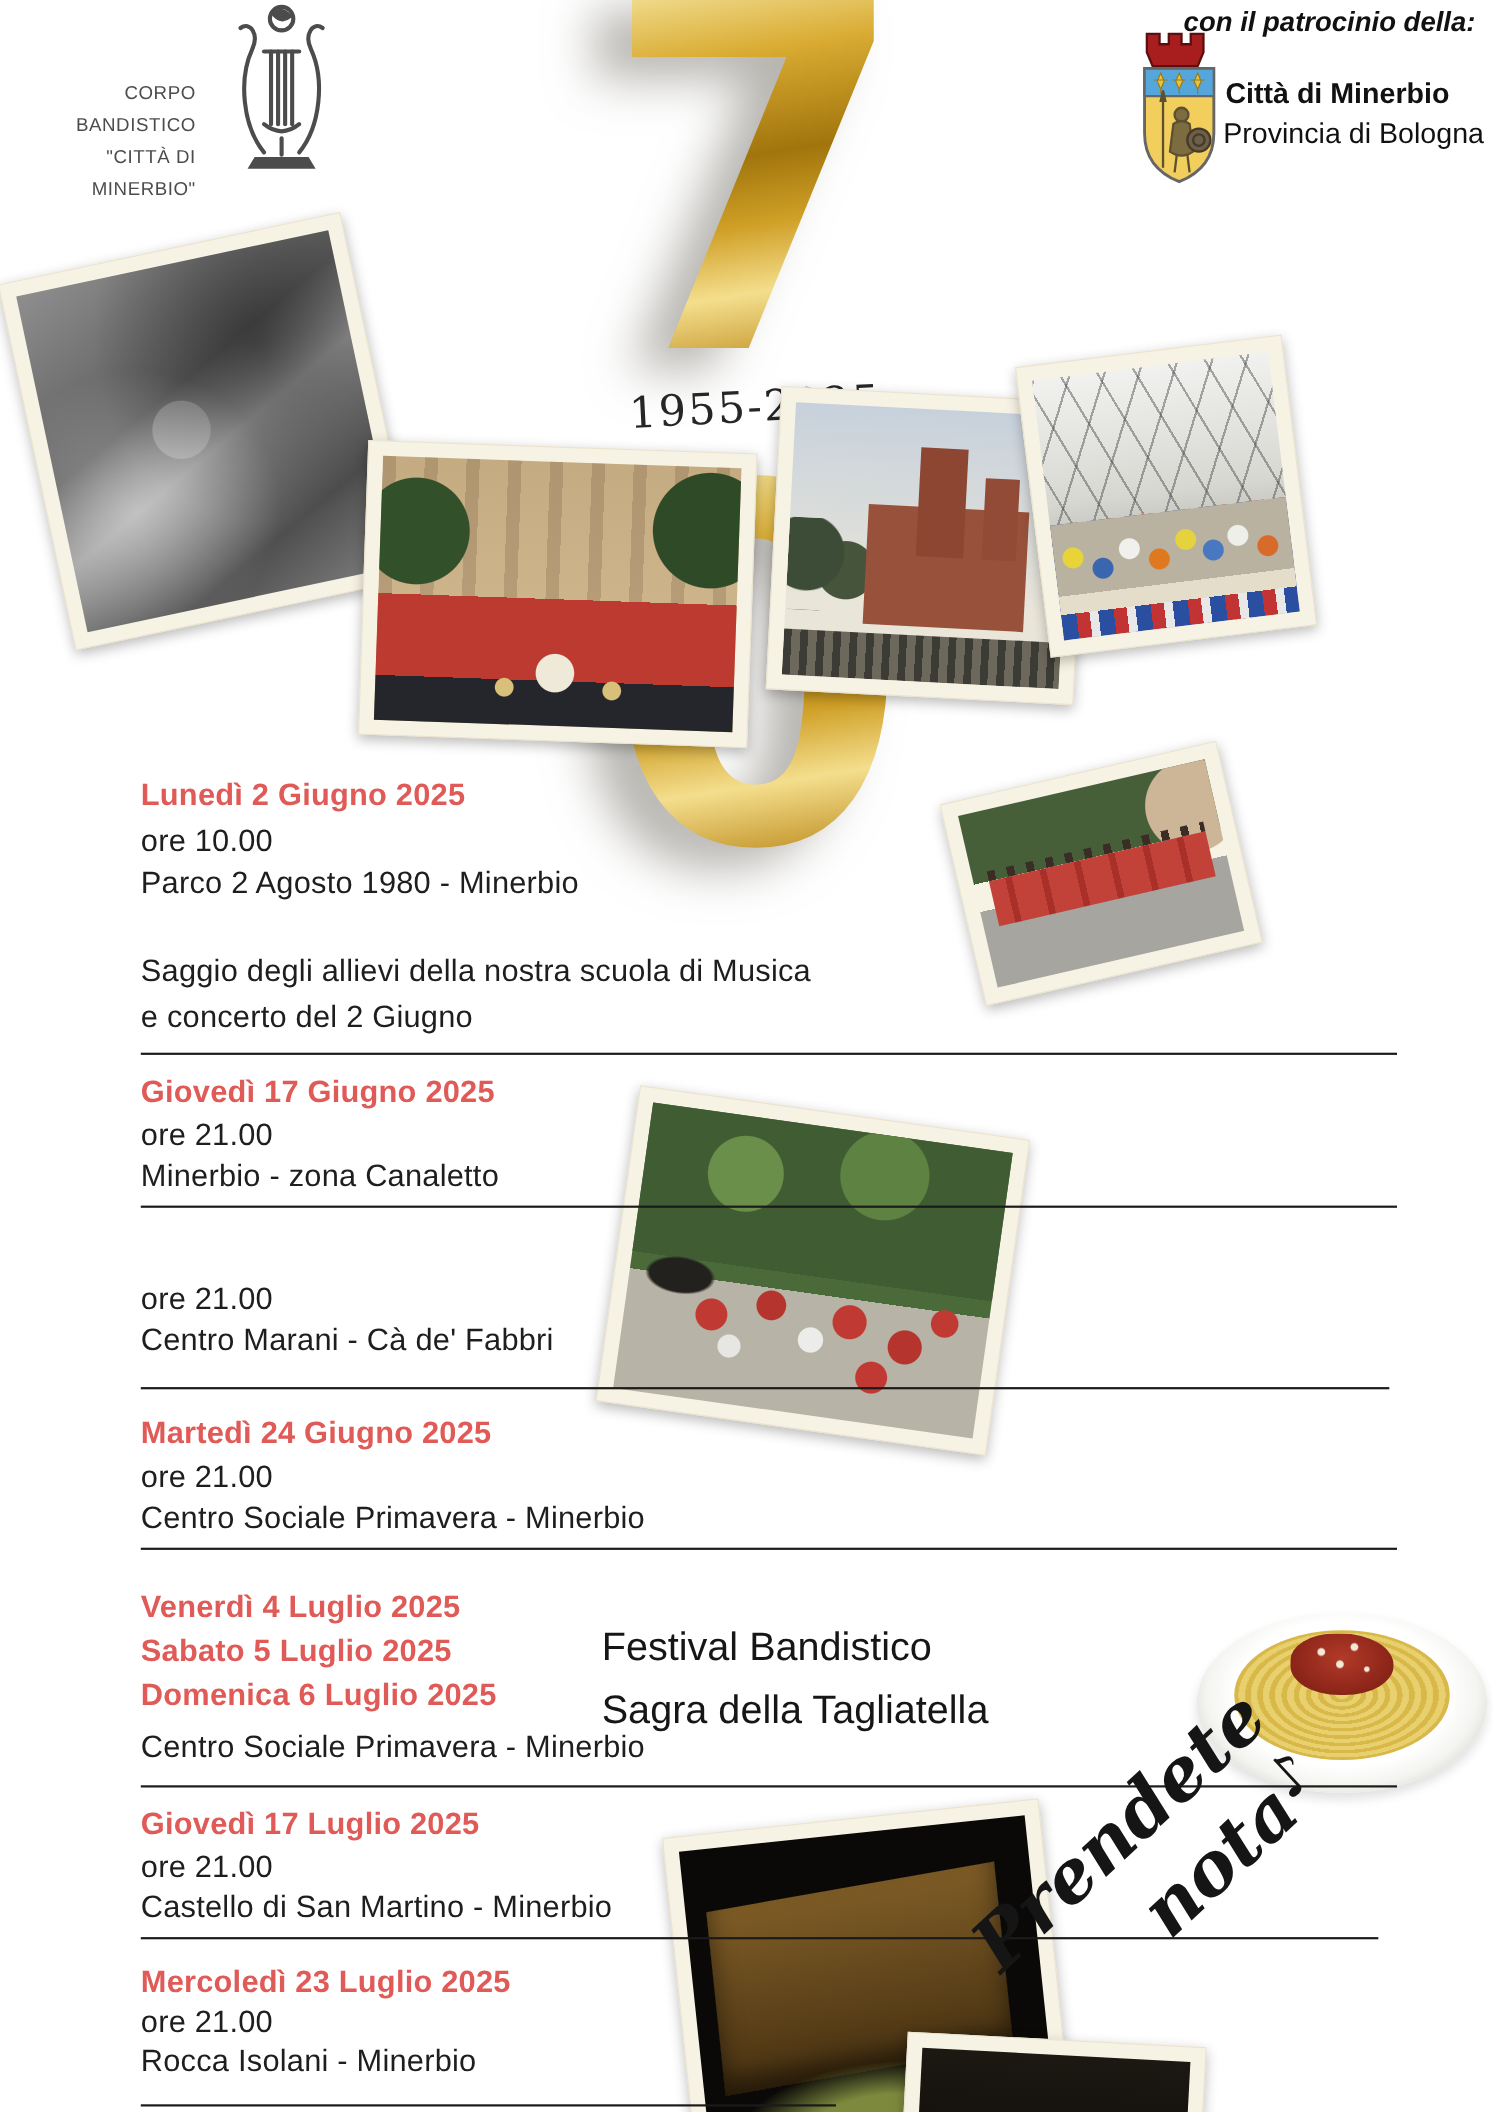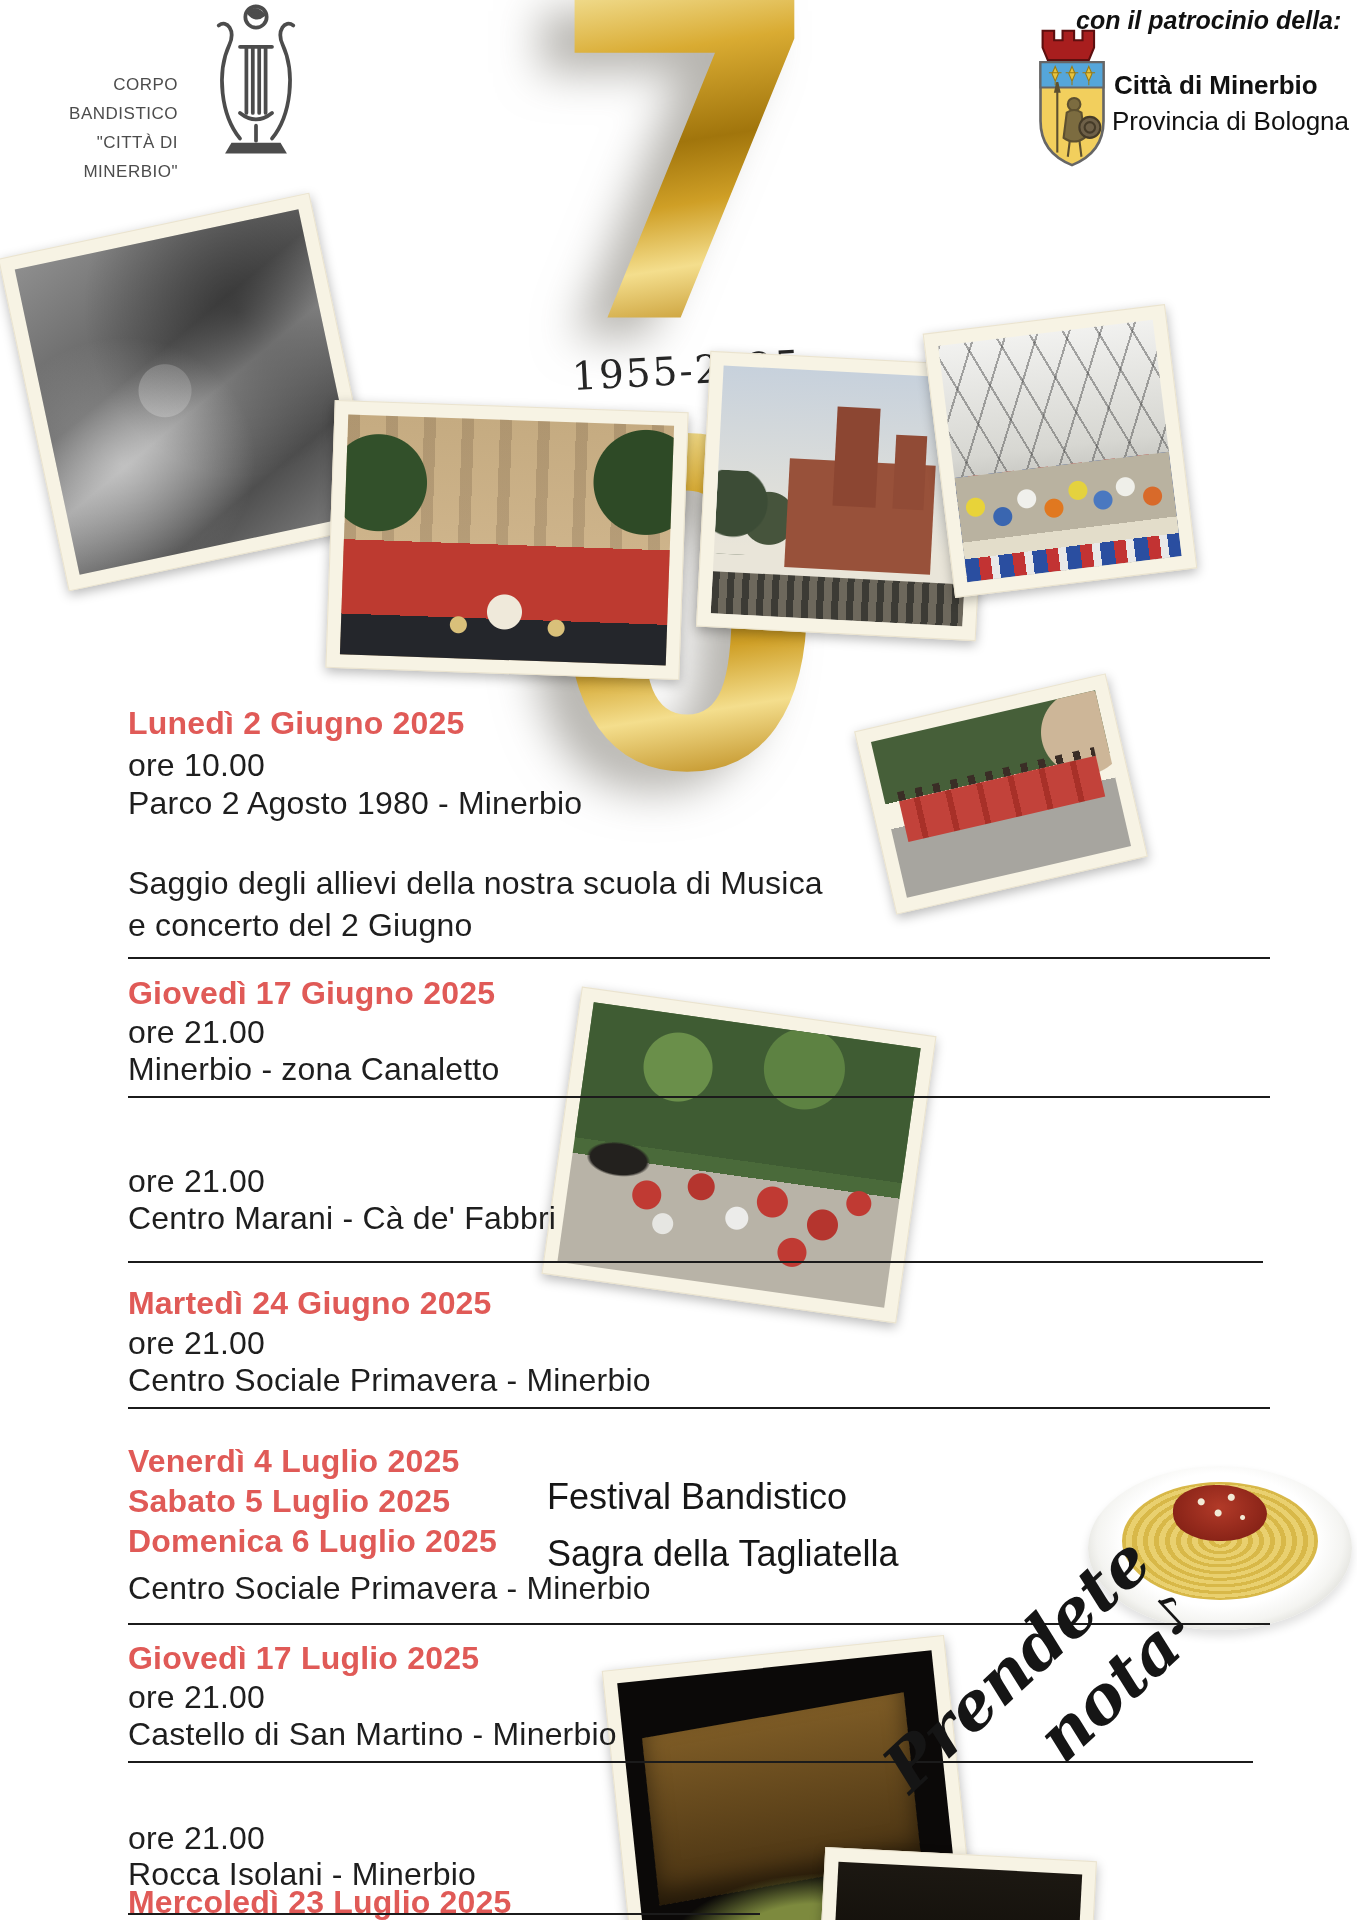--- a/index.html
+++ b/index.html
@@ -124,21 +124,21 @@
        radial-gradient(ellipse, #e9d06f, #d2b140);}
   .plate .ragu{position:absolute;left:26%;top:2%;width:48%;height:48%;border-radius:46% 54% 50% 50%;
      background:
        radial-gradient(circle at 30% 30%, #f2ead6 0 3px, transparent 4px),
        radial-gradient(circle at 62% 22%, #f2ead6 0 3px, transparent 4px),
        radial-gradient(circle at 48% 50%, #f2ead6 0 3px, transparent 4px),
        radial-gradient(circle at 74% 58%, #f2ead6 0 2px, transparent 3px),
        radial-gradient(ellipse at 50% 40%, #b23a28, #8a2418 70%, #7a1f14);}
 
   
-  .txt{position:absolute;left:128px;font-size:32px;line-height:34px;color:#1e1e1e;
+  .txt{position:absolute;left:128px;font-size:28px;line-height:34px;color:#1e1e1e;
        letter-spacing:.2px;white-space:nowrap;}
   .date{color:#e05a57;font-weight:bold;}
   .fest{position:absolute;left:547px;font-size:36px;color:#161616;white-space:nowrap;}
 
   .divider{position:absolute;left:128px;height:2px;background:#1b1b1b;}
 
   
   .note{position:absolute;left:845px;top:1618px;width:400px;transform:rotate(-43deg);
         font-family:"DejaVu Serif",serif;font-style:italic;font-weight:bold;
         font-size:66px;color:#151515;text-align:center;line-height:70px;}
@@ -287,21 +287,21 @@
   <div class="txt" style="top:1571px">Centro Sociale Primavera - Minerbio</div>
   <div class="fest" style="top:1476px">Festival Bandistico</div>
   <div class="fest" style="top:1533px">Sagra della Tagliatella</div>
   <div class="divider" style="top:1623px;width:1142px"></div>
 
   <div class="txt date" style="top:1641px">Giovedì 17 Luglio 2025</div>
   <div class="txt" style="top:1680px">ore 21.00</div>
   <div class="txt" style="top:1717px">Castello di San Martino - Minerbio</div>
   <div class="divider" style="top:1761px;width:1125px"></div>
 
-  <div class="txt date" style="top:1885px">Mercoledì 23 Luglio 2025</div>
+  <div class="txt date" style="top:1785px">Mercoledì 23 Luglio 2025</div>
   <div class="txt" style="top:1821px">ore 21.00</div>
   <div class="txt" style="top:1857px">Rocca Isolani - Minerbio</div>
   <div class="divider" style="top:1913px;width:632px"></div>
 
   <div class="note">
     <div>Prendete</div>
     <div class="l2"><span>nota</span><span class="sym">♪</span></div>
   </div>
 
 </div>

